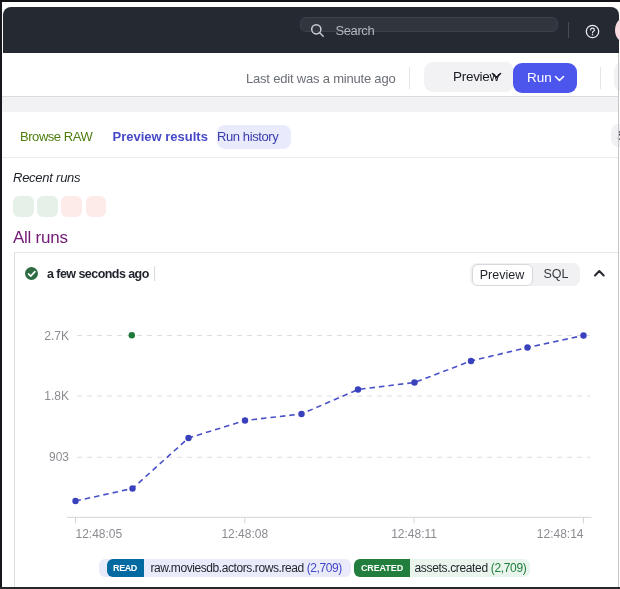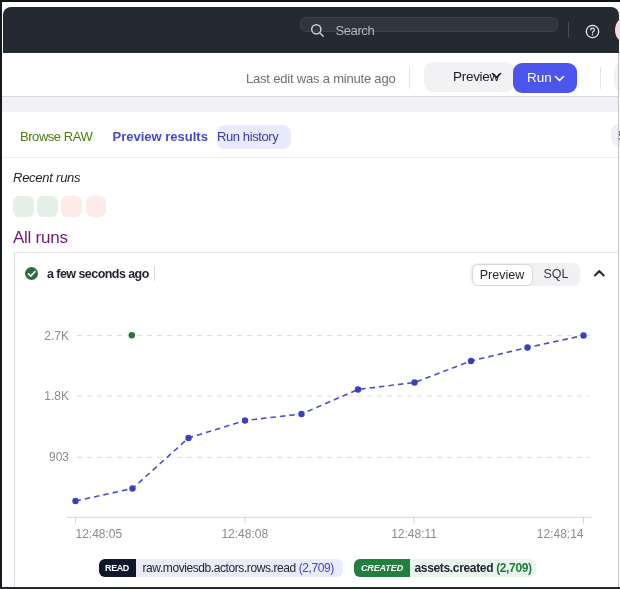--- a/index.html
+++ b/index.html
@@ -71,24 +71,24 @@
     text-align:center; line-height:20px; }
   #seg-sql { position:absolute; left:62px; top:0; width:48px; height:23px;
     font-size:12.5px; color:#34383f; text-align:center; line-height:23px; }
 
   #legend1 { left:98.5px; top:558.5px; height:18px; border-radius:6px; background:#e9ebfa;
     font-size:12px; letter-spacing:-0.42px; line-height:18px; white-space:nowrap; }
   #legend2 { left:354px; top:558.5px; height:18px; border-radius:6px; background:#e9f5ec;
     font-size:12px; letter-spacing:-0.34px; line-height:18px; white-space:nowrap; }
   .badge { display:inline-block; height:18px; border-radius:6px 0 0 6px; color:#fff; font-weight:700;
     font-size:9px; letter-spacing:-0.4px; line-height:18px; text-align:center; vertical-align:top; }
-  #badge1 { background:#0f172a; width:37px; }
-  #badge2 { background:#217e3c; width:56px; letter-spacing:-0.1px;font-style:italic; }
+  #badge1 { background:#0369a1; width:37px;margin-left:8px; }
+  #badge2 { background:#217e3c; width:56px; letter-spacing:-0.1px; }
   .ltext1 { padding:11px 9px 0 7px; color:#23262e; }
-  .ltext2 { padding:0 4px 0 4.5px; color:#23262e;font-weight:bold; }
+  .ltext2 { padding:0 4px 0 4.5px; color:#23262e; }
   .num1 { color:#4245c5; }
   .num2 { color:#1f7d3c; }
 </style>
 </head>
 <body>
 <div id="frame">
 
   <div class="abs" id="topbar">
     <div id="search">
       <svg style="position:absolute;left:9px;top:5px" width="15" height="15" viewBox="0 0 15 15">

